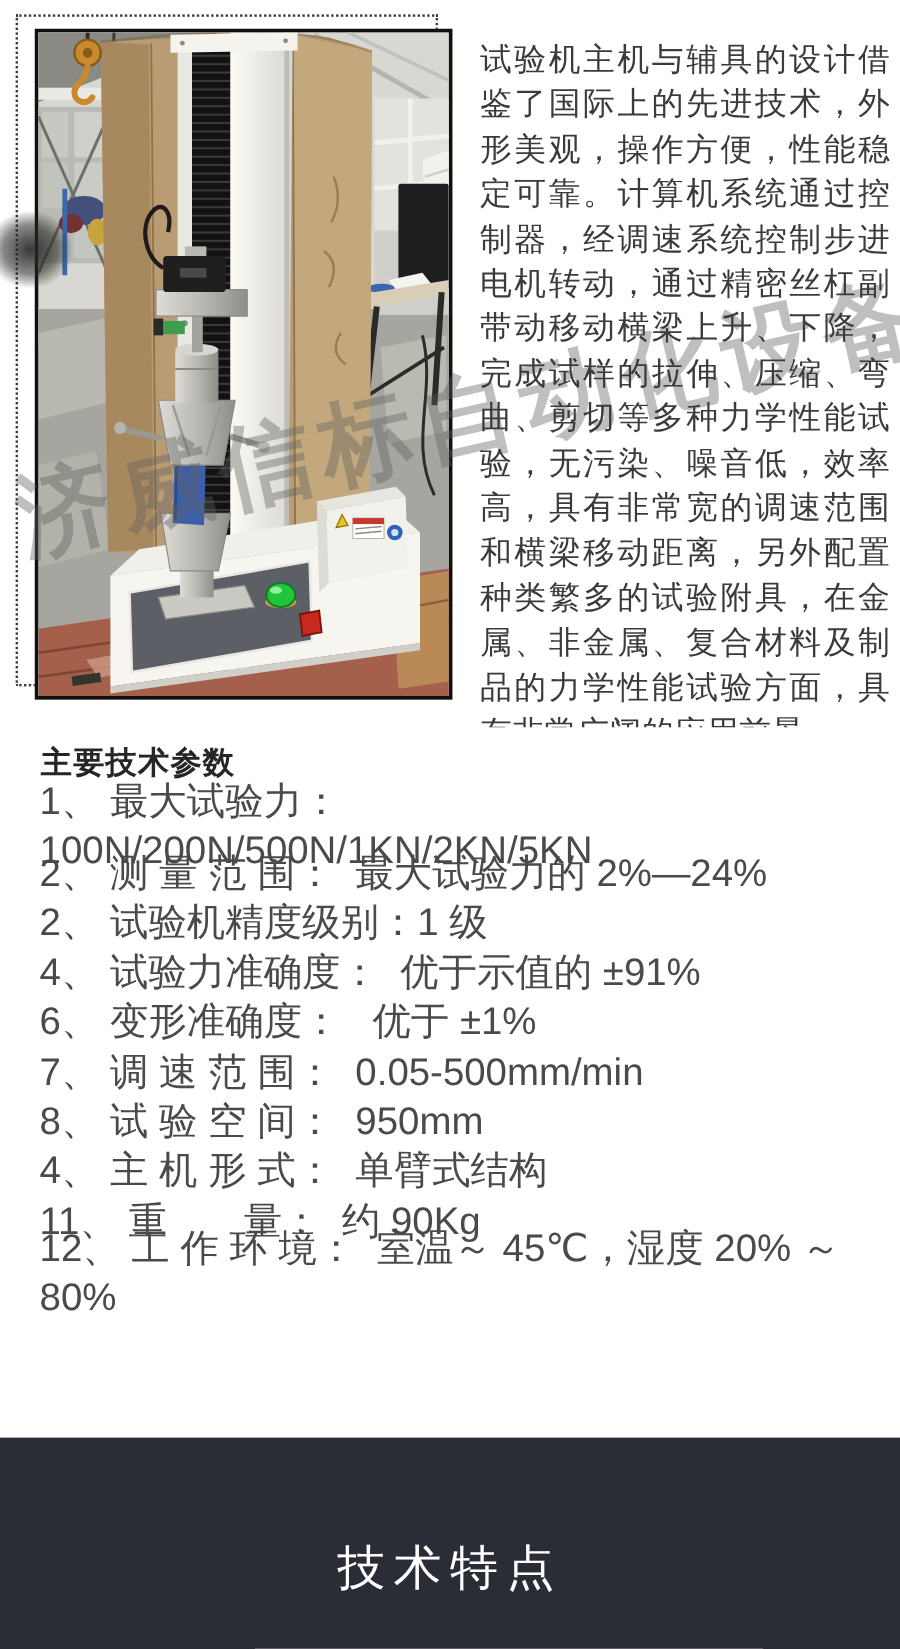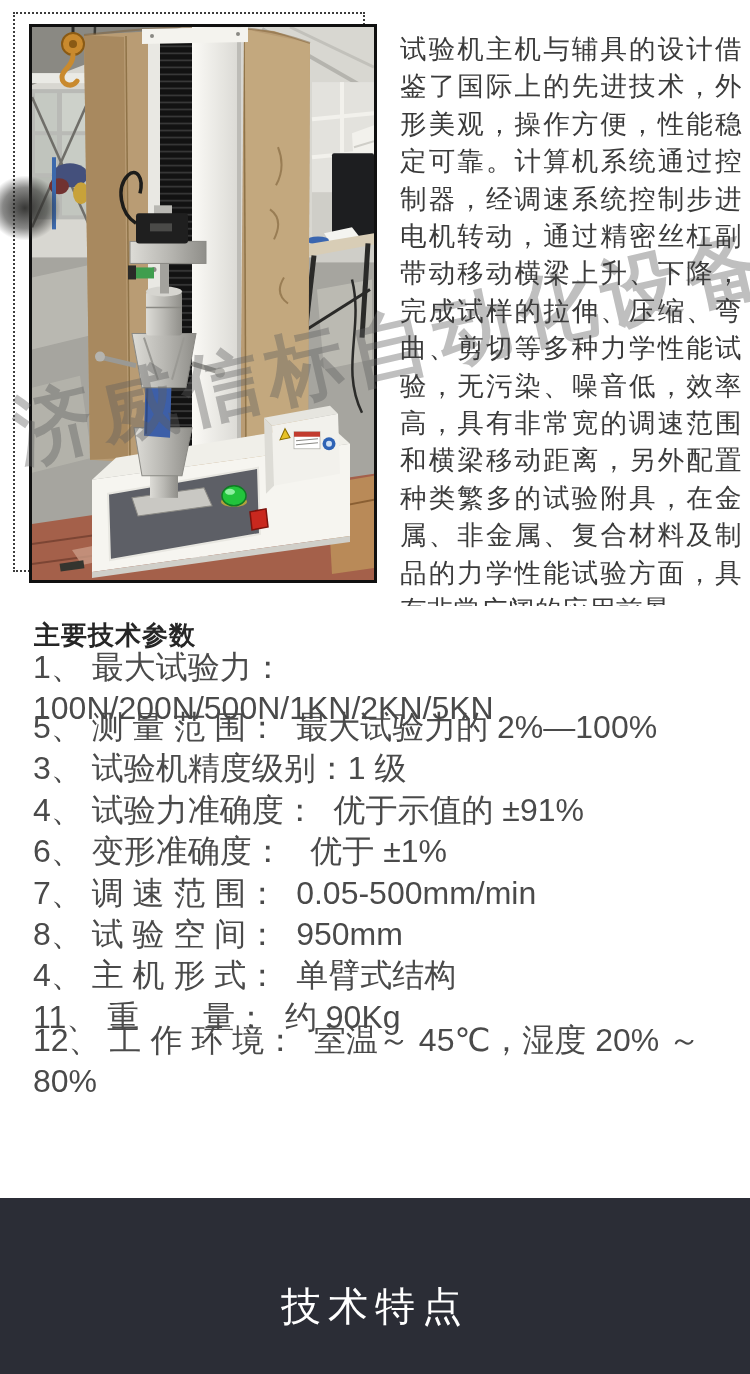--- a/index.html
+++ b/index.html
@@ -219,22 +219,22 @@
 
   <div class="watermark">济威信标自动化设备</div>
 
   <p class="desc">试验机主机与辅具的设计借鉴了国际上的先进技术，外形美观，操作方便，性能稳定可靠。计算机系统通过控制器，经调速系统控制步进电机转动，通过精密丝杠副带动移动横梁上升、下降，完成试样的拉伸、压缩、弯曲、剪切等多种力学性能试验，无污染、噪音低，效率高，具有非常宽的调速范围和横梁移动距离，另外配置种类繁多的试验附具，在金属、非金属、复合材料及制品的力学性能试验方面，具有非常广阔的应用前景。</p>
 </section>
 
 <section class="params">
   <h2 class="params-heading">主要技术参数</h2>
   <ul class="param-list">
     <li>1、 最大试验力：   100N/200N/500N/1KN/2KN/5KN</li>
-    <li>5、 测 量 范 围：  最大试验力的 2%—100%</li>
-    <li>3、 试验机精度级别：1 级</li>
+    <li>2、 测 量 范 围：  最大试验力的 2%—24%</li>
+    <li>2、 试验机精度级别：1 级</li>
     <li>4、 试验力准确度：  优于示值的 ±91%</li>
     <li>6、 变形准确度：   优于 ±1%</li>
     <li>7、 调 速 范 围：  0.05-500mm/min</li>
     <li>8、 试 验 空 间：  950mm</li>
     <li>4、 主 机 形 式：  单臂式结构</li>
     <li>11、 重　　量：  约 90Kg</li>
     <li>12、 工 作 环 境：  室温～ 45℃，湿度 20% ～ 80%</li>
   </ul>
 </section>
 

